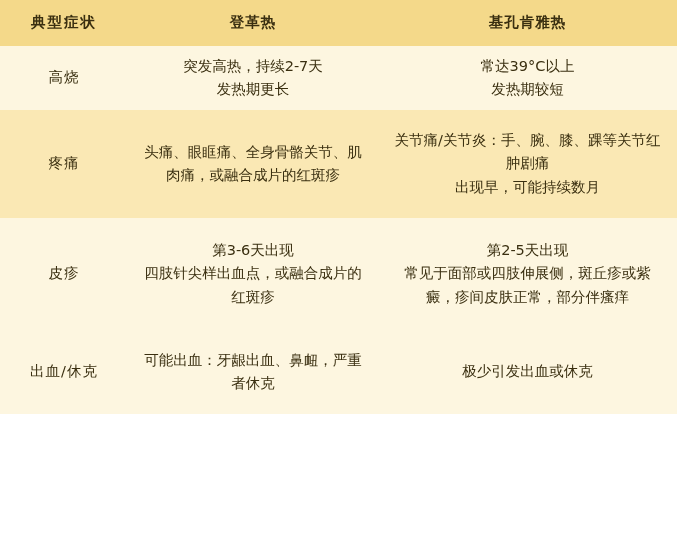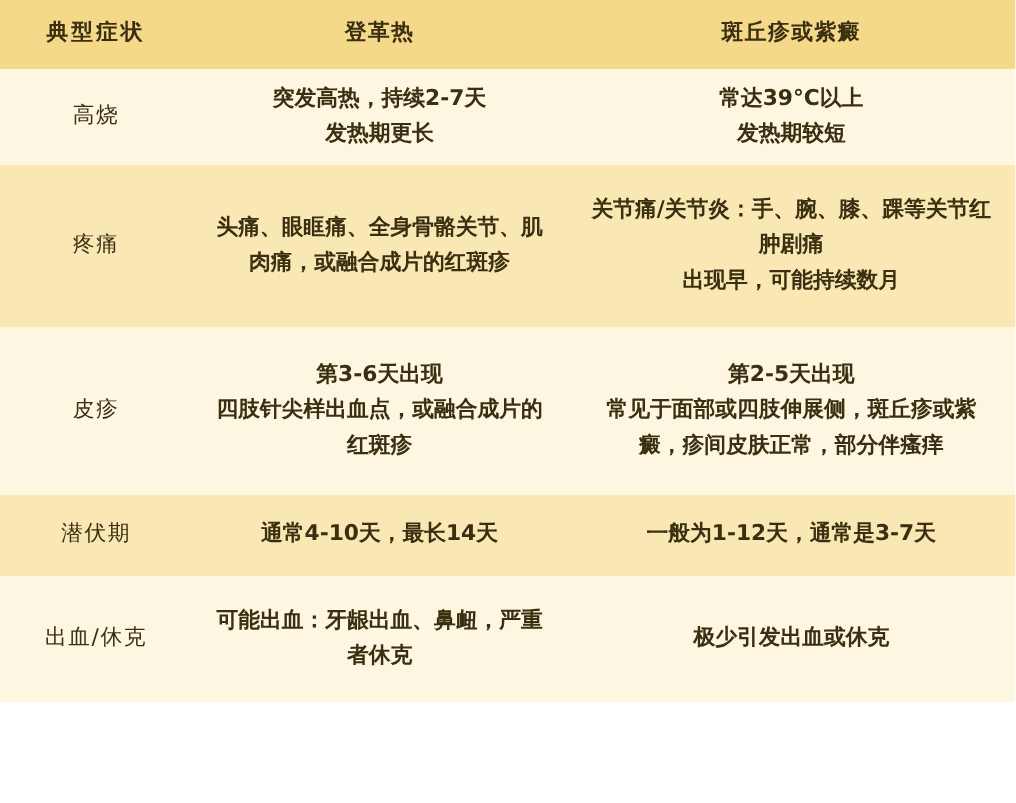--- a/index.html
+++ b/index.html
@@ -56,21 +56,20 @@
   td.label {
     font-weight: normal;
     font-size: 15.5px;
     color: #2f2708;
     letter-spacing: 1px;
   }
   .cell-text {
     display: block;
     padding: 0 6px;
     word-break: break-all;
-    font-weight: bold;
   }
   .row-h1 td { height: 64px; }
   .row-h2 td { height: 108px; }
   .row-h3 td { height: 112px; }
   .row-h4 td { height: 54px; }
   .row-h5 td { height: 84px; }
 </style>
 </head>
 <body>
 
@@ -78,21 +77,21 @@
   <table class="compare">
     <colgroup>
       <col class="c0">
       <col class="c1">
       <col class="c2">
     </colgroup>
     <thead>
       <tr class="header-row">
         <th class="sym">典型症状</th>
         <th>登革热</th>
-        <th>斑丘疹或紫癜</th>
+        <th>基孔肯雅热</th>
       </tr>
     </thead>
     <tbody>
       <tr class="row-odd row-h1">
         <td class="label">高烧</td>
         <td>
             <span class="cell-text">突发高热，持续2-7天<br>发热期更长</span>
           </td>
         <td>
             <span class="cell-text">常达39°C以上<br>发热期较短</span>
@@ -109,29 +108,20 @@
       </tr>
       <tr class="row-odd row-h3">
         <td class="label">皮疹</td>
         <td>
             <span class="cell-text">第3-6天出现<br>四肢针尖样出血点，或融合成片的红斑疹</span>
           </td>
         <td>
             <span class="cell-text">第2-5天出现<br>常见于面部或四肢伸展侧，斑丘疹或紫癜，疹间皮肤正常，部分伴瘙痒</span>
           </td>
       </tr>
-      <tr class="row-even row-h4">
-        <td class="label">潜伏期</td>
-        <td>
-            <span class="cell-text">通常4-10天，最长14天</span>
-          </td>
-        <td>
-            <span class="cell-text">一般为1-12天，通常是3-7天</span>
-          </td>
-      </tr>
       <tr class="row-odd row-h5">
         <td class="label">出血/休克</td>
         <td>
             <span class="cell-text">可能出血：牙龈出血、鼻衄，严重者休克</span>
           </td>
         <td>
             <span class="cell-text">极少引发出血或休克</span>
           </td>
       </tr>
     </tbody>

